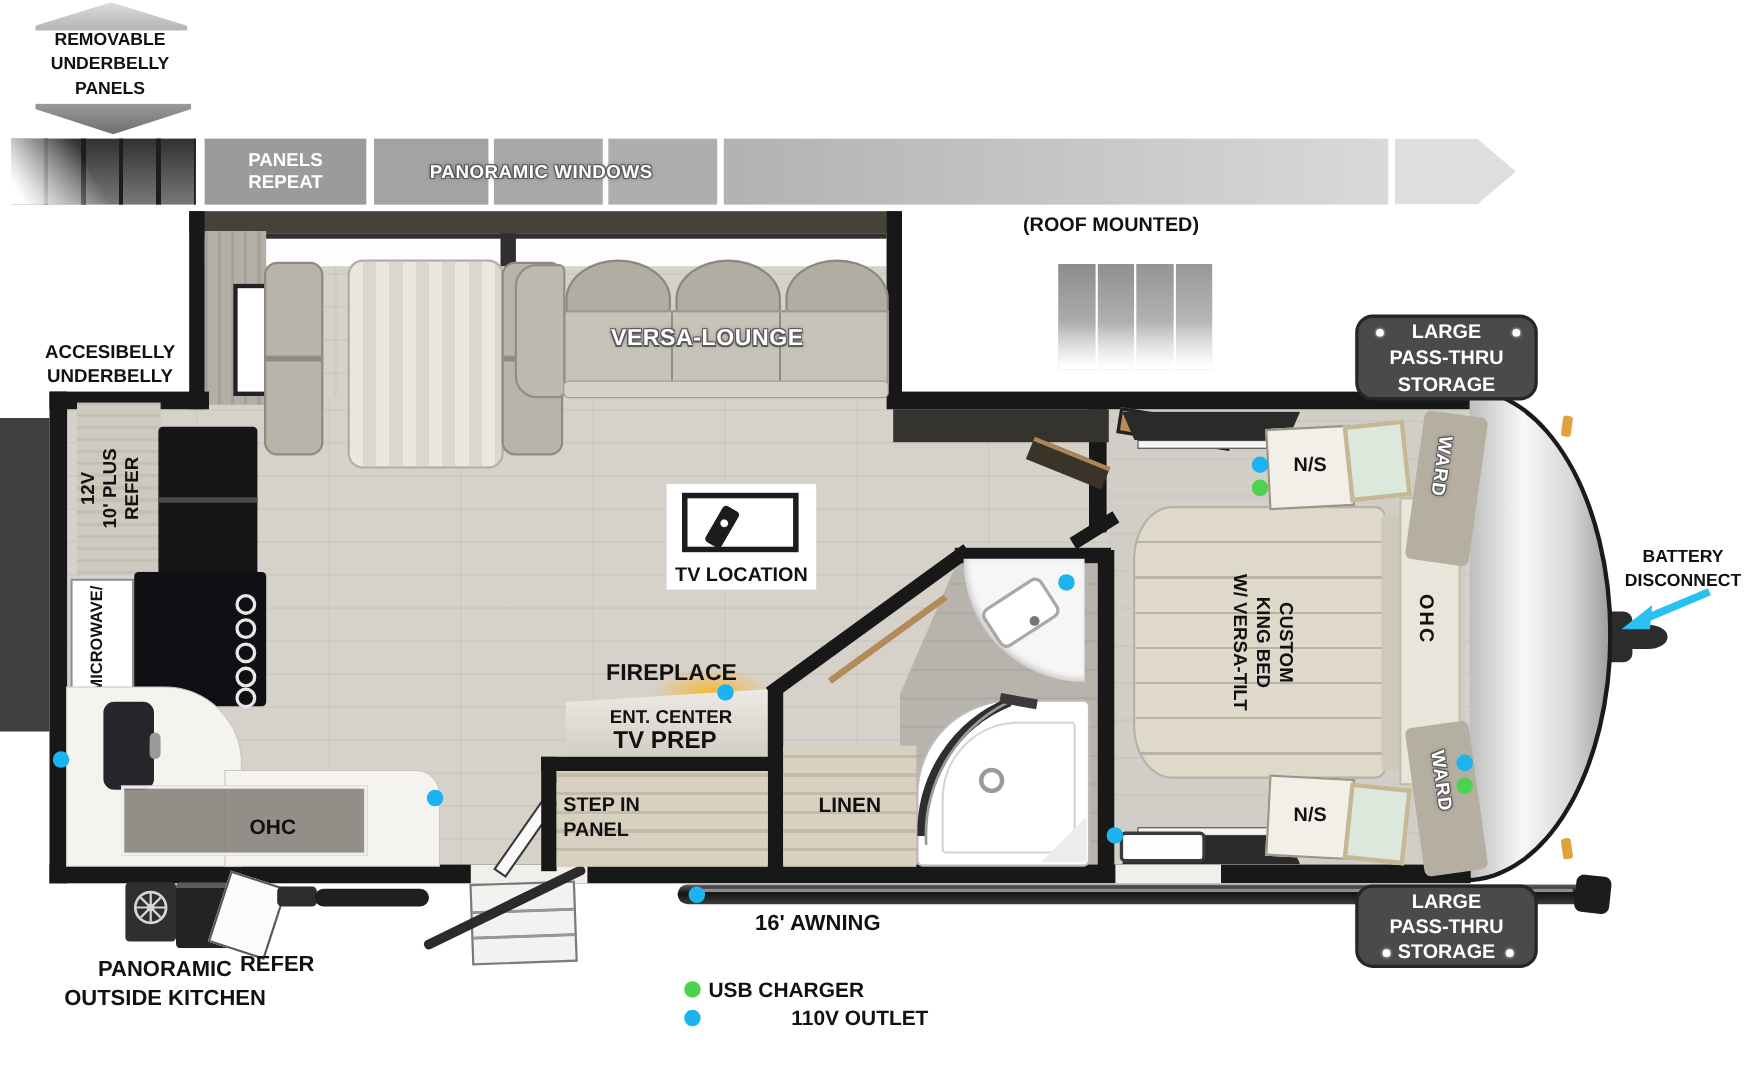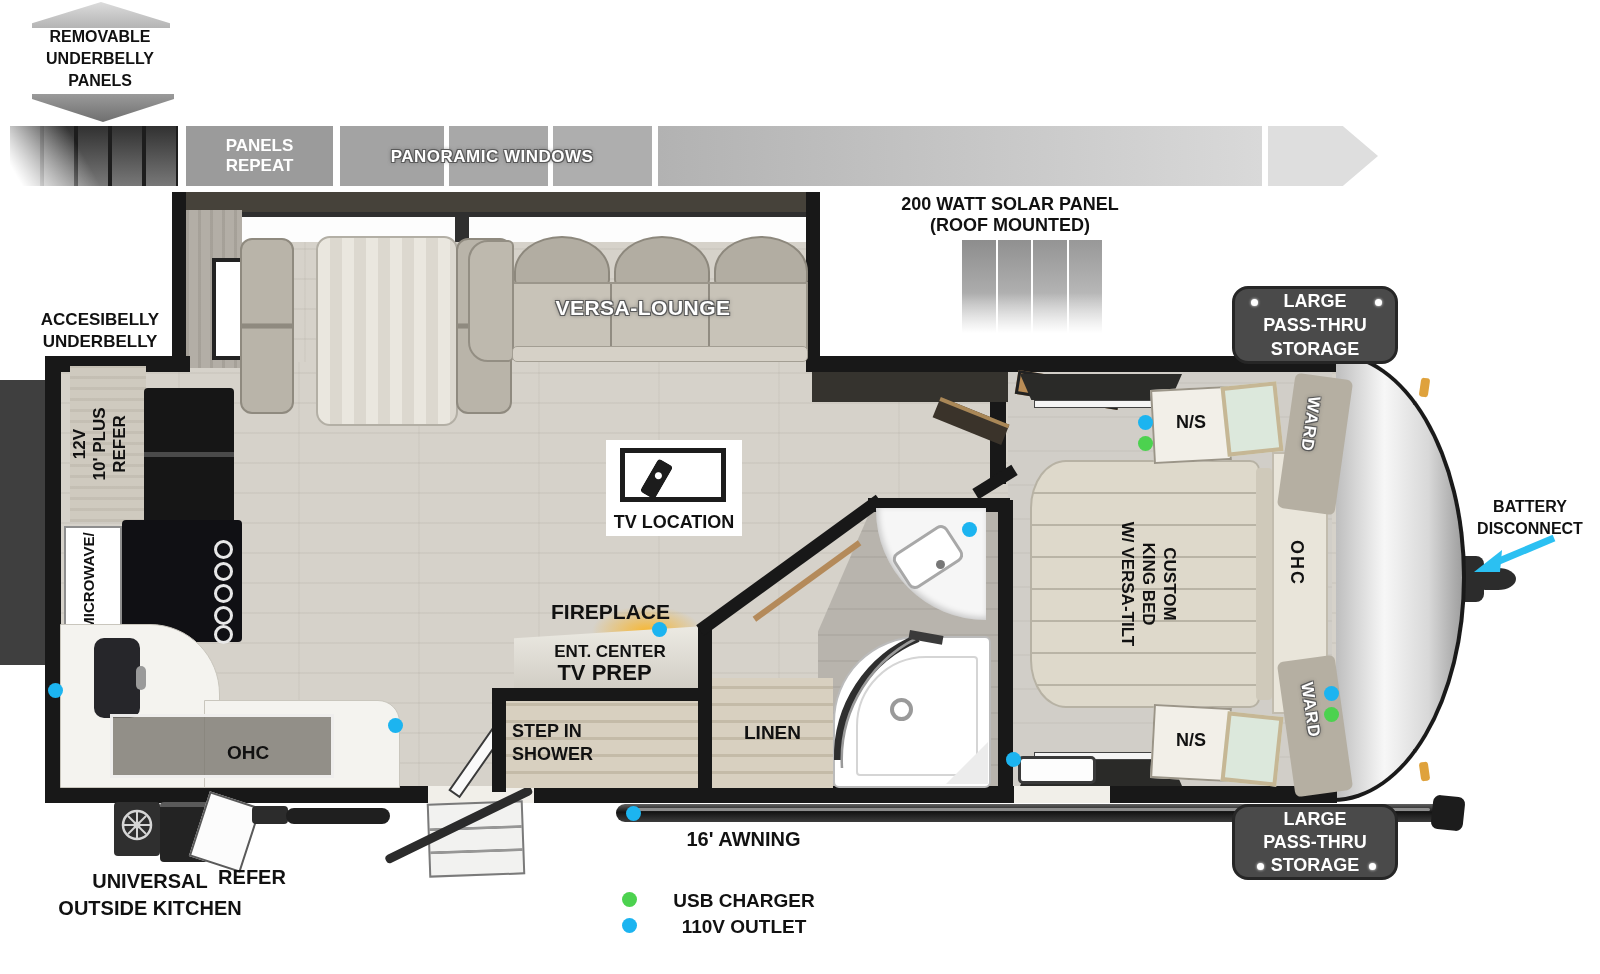--- a/index.html
+++ b/index.html
@@ -41,21 +41,20 @@
     <div>REPEAT</div>
   </div>
   <div class="seg" style="left:340px;width:104px;background:#a3a3a3"></div>
   <div class="seg" style="left:449px;width:99px;background:#a8a8a8"></div>
   <div class="seg" style="left:553px;width:99px;background:#aeaeae"></div>
   <div class="seg" style="left:658px;width:604px;background:linear-gradient(90deg,#b2b2b2,#d9d9d9)"></div>
   <div class="seg" style="left:1268px;width:110px;background:#dedede;clip-path:polygon(0 0,68% 0,100% 50%,68% 100%,0 100%)"></div>
   <div class="a b whitetxt" style="left:352px;top:147px;width:280px;font-size:17px;letter-spacing:.5px">PANORAMIC WINDOWS</div>
 
   <div class="a b" style="left:840px;top:194px;width:340px;font-size:18px;line-height:21px">
-    <div>200 WATT SOLAR PANEL</div>
     <div>(ROOF MOUNTED)</div>
   </div>
   <div class="a" style="left:962px;top:240px;width:140px;height:96px;background:#fff;display:flex;gap:2px">
     <div style="flex:1;background:linear-gradient(180deg,#8d8d8d,#c6c6c6)"></div>
     <div style="flex:1;background:linear-gradient(180deg,#909090,#c9c9c9)"></div>
     <div style="flex:1;background:linear-gradient(180deg,#949494,#cccccc)"></div>
     <div style="flex:1;background:linear-gradient(180deg,#989898,#d0d0d0)"></div>
     <div class="a" style="left:0;top:0;width:100%;height:100%;background:linear-gradient(180deg,rgba(255,255,255,0) 55%,#fff 97%)"></div>
   </div>
 
@@ -139,21 +138,21 @@
   <div class="a b" style="left:528px;top:600px;width:165px;font-size:21px">FIREPLACE</div>
   <div class="a" style="left:514px;top:626px;width:192px;height:68px;background:linear-gradient(180deg,#eceae3,#cfcbc2);clip-path:polygon(0 18%,100% 0,100% 100%,0 100%)"></div>
   <div class="a b" style="left:530px;top:642px;width:160px;font-size:17px">ENT. CENTER</div>
   <div class="a b" style="left:522px;top:660px;width:165px;font-size:22px">TV PREP</div>
   <div class="wall" style="left:492px;top:688px;width:14px;height:104px"></div>
   <div class="wall" style="left:492px;top:688px;width:220px;height:13px"></div>
   <div class="wall" style="left:698px;top:628px;width:14px;height:164px"></div>
   <div class="a shelf" style="left:506px;top:701px;width:192px;height:87px"></div>
   <div class="a b" style="left:500px;top:720px;width:125px;font-size:18px;line-height:23px;text-align:left;padding-left:12px">
     <div>STEP IN</div>
-    <div>SHOWER</div>
+    <div>PANEL</div>
   </div>
 
   <div class="wall" style="left:700px;top:624px;width:222px;height:13px;transform:rotate(-36deg);transform-origin:0 50%"></div>
   <div class="a" style="left:742px;top:578px;width:130px;height:6px;background:#b48a5a;transform:rotate(-36deg)"></div>
   <div class="wall" style="left:868px;top:498px;width:142px;height:14px"></div>
   <div class="wall" style="left:990px;top:362px;width:16px;height:122px"></div>
   <div class="wall" style="left:972px;top:476px;width:46px;height:12px;transform:rotate(-32deg)"></div>
   <div class="wall" style="left:998px;top:500px;width:15px;height:292px"></div>
   <div class="a" style="left:876px;top:508px;width:110px;height:112px;background:#f6f6f6;border-radius:0 0 0 110px;box-shadow:inset 2px -2px 6px rgba(0,0,0,.2)"></div>
   <div class="a" style="left:896px;top:536px;width:64px;height:42px;background:#fff;border:3px solid #a8a8a8;border-radius:8px;transform:rotate(-33deg);box-sizing:border-box"></div>
@@ -236,29 +235,29 @@
     <line x1="17" y1="4" x2="17" y2="30" stroke="#d6d6d6" stroke-width="2"></line>
     <line x1="4" y1="17" x2="30" y2="17" stroke="#d6d6d6" stroke-width="2"></line>
     <line x1="8" y1="8" x2="26" y2="26" stroke="#d6d6d6" stroke-width="2"></line>
     <line x1="26" y1="8" x2="8" y2="26" stroke="#d6d6d6" stroke-width="2"></line>
   </svg>
   <div class="a" style="left:160px;top:802px;width:52px;height:60px;background:#232323;border-radius:4px;background-image:linear-gradient(180deg,rgba(255,255,255,.25) 0 8%,transparent 9%)"></div>
   <div class="a" style="left:198px;top:798px;width:54px;height:68px;background:#fcfcfc;border:2px solid #5a5a5a;transform:rotate(18deg);box-sizing:border-box"></div>
   <div class="a" style="left:252px;top:806px;width:36px;height:18px;background:#2c2c2c;border-radius:4px"></div>
   <div class="a" style="left:286px;top:808px;width:104px;height:16px;background:#1f1f1f;border-radius:8px"></div>
   <div class="a b" style="left:40px;top:868px;width:220px;font-size:20px;line-height:27px">
-    <div>UNIVERSAL</div>
+    <div>PANORAMIC</div>
     <div>OUTSIDE KITCHEN</div>
   </div>
   <div class="a b" style="left:212px;top:866px;width:80px;font-size:20px">REFER</div>
 
   <div class="dot g" style="left:622px;top:892px"></div>
-  <div class="a b" style="left:644px;top:890px;width:200px;font-size:19px;text-align:center">USB CHARGER</div>
+  <div class="a b" style="left:644px;top:890px;width:200px;font-size:19px;text-align:left">USB CHARGER</div>
   <div class="dot b" style="left:622px;top:918px"></div>
-  <div class="a b" style="left:644px;top:916px;width:200px;font-size:19px;text-align:center">110V OUTLET</div>
+  <div class="a b" style="left:644px;top:916px;width:200px;font-size:19px;text-align:right">110V OUTLET</div>
 
   <div class="dot b" style="left:48px;top:683px"></div>
   <div class="dot b" style="left:388px;top:718px"></div>
   <div class="dot b" style="left:652px;top:622px"></div>
   <div class="dot b" style="left:626px;top:806px"></div>
   <div class="dot b" style="left:962px;top:522px"></div>
   <div class="dot b" style="left:1006px;top:752px"></div>
   <div class="dot b" style="left:1138px;top:415px"></div>
   <div class="dot g" style="left:1138px;top:436px"></div>
   <div class="dot b" style="left:1324px;top:686px"></div>

